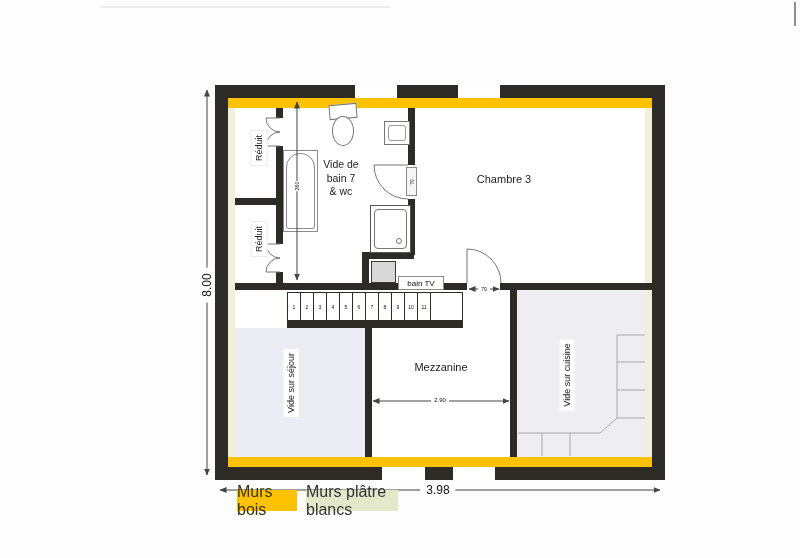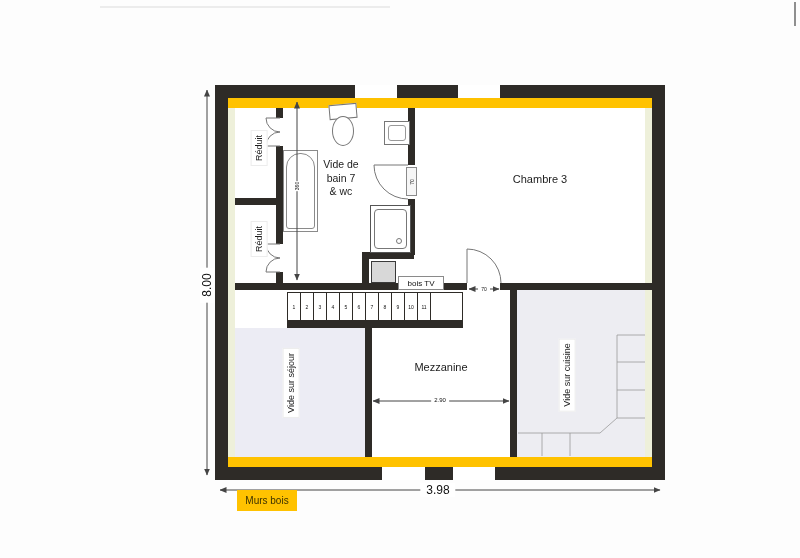--- a/index.html
+++ b/index.html
@@ -24,21 +24,21 @@
   .micro-lbl{font-size:5px;color:#111;padding:0 1px;}
   .bath-lbl{position:absolute;left:341px;top:178px;transform:translate(-50%,-50%);
             font-size:10.5px;text-align:center;line-height:1.3;color:#1c1c1c;}
   .stairs{position:absolute;left:287px;top:292px;width:176px;height:29px;display:flex;
           border:1px solid #2e2b27;background:#fff;box-sizing:border-box;}
   .tread{flex:0 0 13px;border-right:1px solid #2e2b27;display:flex;align-items:center;
          justify-content:center;font-size:5px;color:#111;box-sizing:border-box;}
   .landing{flex:1;box-sizing:border-box;}
   .fixture{position:absolute;box-sizing:border-box;background:#fff;}
   .legend-box{position:absolute;height:21px;display:flex;align-items:center;justify-content:center;
-              font-size:10px;color:#3c3200;}
+              font-size:16px;color:#3c3200;}
   .coin-box{position:absolute;left:398px;top:276px;width:46px;height:14px;background:#fff;
             border:1px solid #8a8a8a;box-sizing:border-box;display:flex;align-items:center;
             justify-content:center;font-size:8px;color:#111;}
   .door-dim-v{position:absolute;left:406px;top:167px;width:11px;height:29px;background:#f6f6f6;
               border:1px solid #8a8a8a;box-sizing:border-box;display:flex;align-items:center;justify-content:center;}
   .door-dim-v span{transform:rotate(-90deg);font-size:5px;color:#111;}
   .artifact-top{position:absolute;left:100px;top:6px;width:290px;height:2px;background:#ececec;}
   .artifact-right{position:absolute;left:794px;top:2px;width:2px;height:24px;background:#8f8f8f;}
 </style>
 </head>
@@ -158,37 +158,38 @@
     <g stroke="#444" fill="none" stroke-width="1">
       <path d="M207,90 L207,475" marker-start="url(#arr)" marker-end="url(#arr)"></path>
       <path d="M220,490 L660,490" marker-start="url(#arr)" marker-end="url(#arr)"></path>
       <path d="M373,401 L509,401" marker-start="url(#arr)" marker-end="url(#arr)"></path>
       <path d="M297,102 L297,280" marker-start="url(#arr)" marker-end="url(#arr)"></path>
       <path d="M469,289 L478,289" marker-start="url(#arr)"></path>
       <path d="M490,289 L499,289" marker-end="url(#arr)"></path>
     </g>
   </svg>
 
-  <div class="lbl room-lbl" style="left:540px;top:180px;">Chambre 3</div>
+  <div class="lbl room-lbl" style="left:504px;top:180px;">Chambre 3</div>
   <div class="bath-lbl">
     <div>Vide de</div>
     <div>bain 7</div>
     <div>&amp; wc</div>
   </div>
   <div class="lbl lbl-rot small-lbl" style="left:259px;top:148px;">Réduit</div>
   <div class="lbl lbl-rot small-lbl" style="left:259px;top:239px;">Réduit</div>
   <div class="lbl room-lbl" style="left:441px;top:368px;">Mezzanine</div>
   <div class="lbl lbl-rot small-lbl" style="left:291px;top:383px;">Vide sur séjour</div>
   <div class="lbl lbl-rot small-lbl" style="left:567px;top:375px;">Vide sur cuisine</div>
-  <div class="coin-box">bois TV</div>
+  <div class="coin-box">bain TV</div>
 
   <div class="lbl lbl-rot dim-lbl" style="left:207px;top:285px;">8.00</div>
   <div class="lbl dim-lbl" style="left:438px;top:490px;">3.98</div>
   <div class="lbl tiny-lbl" style="left:440px;top:401px;">2.90</div>
   <div class="lbl lbl-rot micro-lbl" style="left:297px;top:186px;">360</div>
   <div class="door-dim-v">
     <span>70</span>
   </div>
   <div class="lbl micro-lbl" style="left:484px;top:289px;">70</div>
 
   <div class="legend-box" style="left:237px;top:490px;width:60px;background:#ffc200;">Murs bois</div>
+  <div class="legend-box" style="left:306px;top:490px;width:92px;background:#e3e8ca;color:#333;">Murs plâtre blancs</div>
 
 </div>
 
 </body></html>

